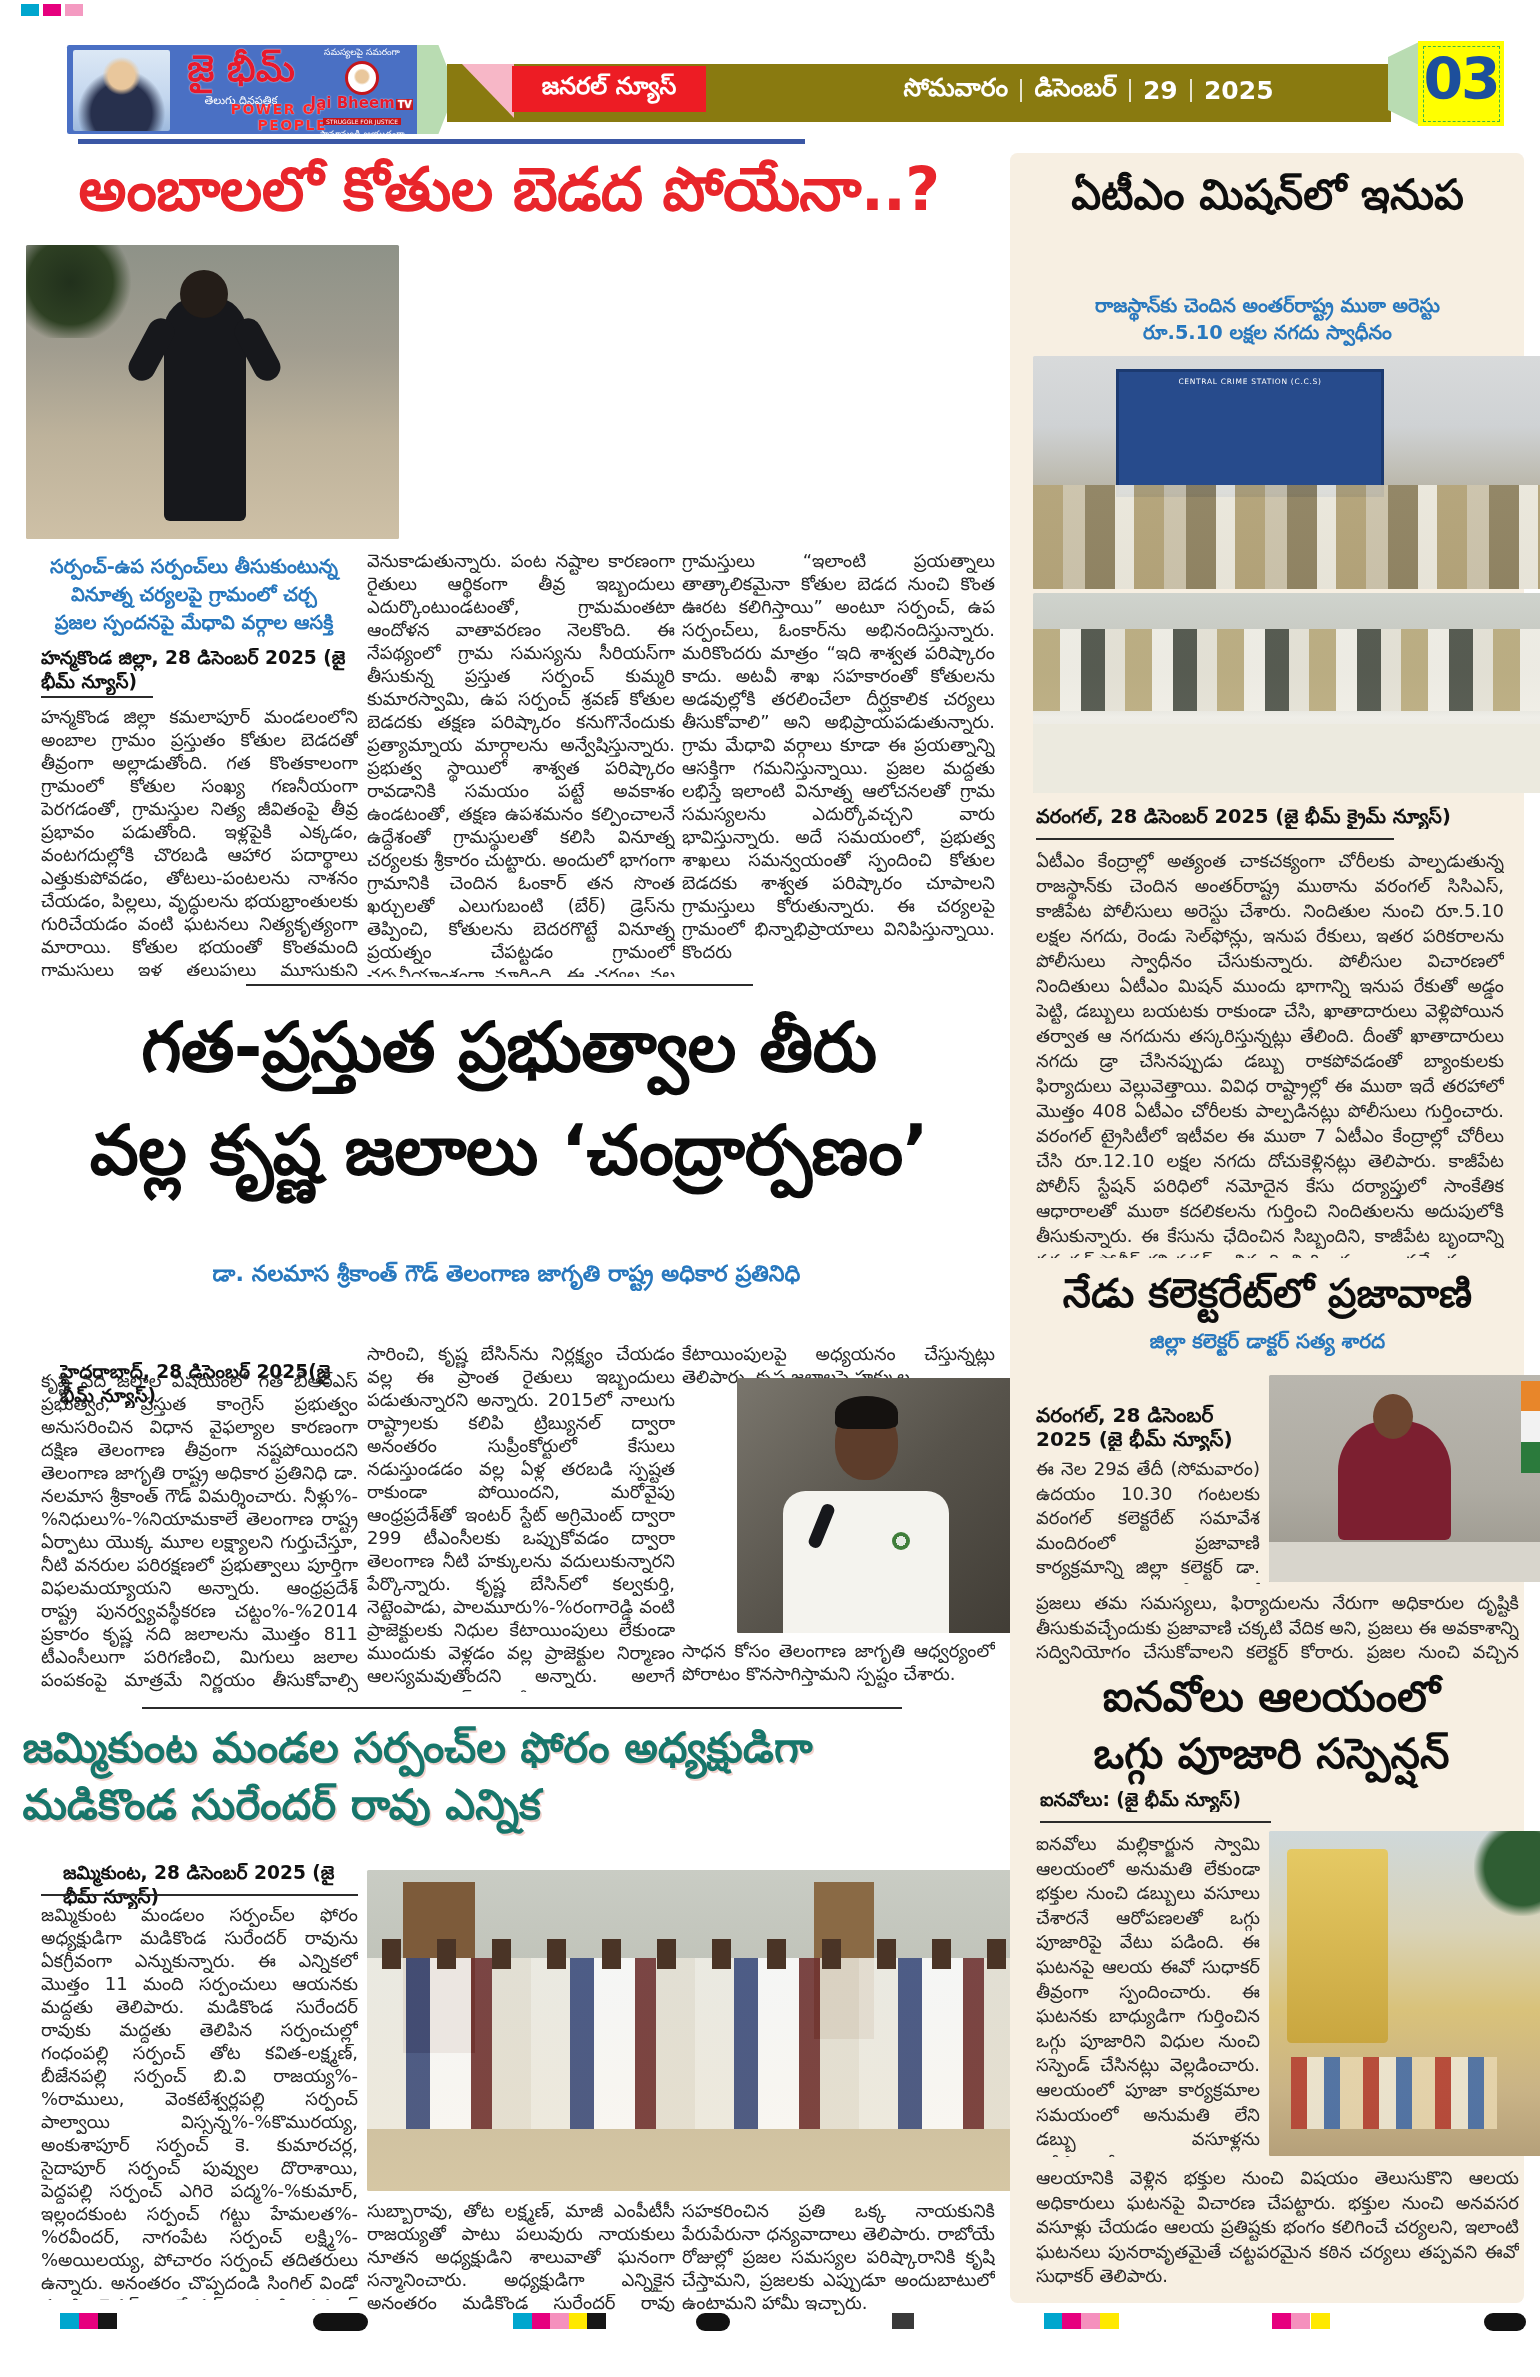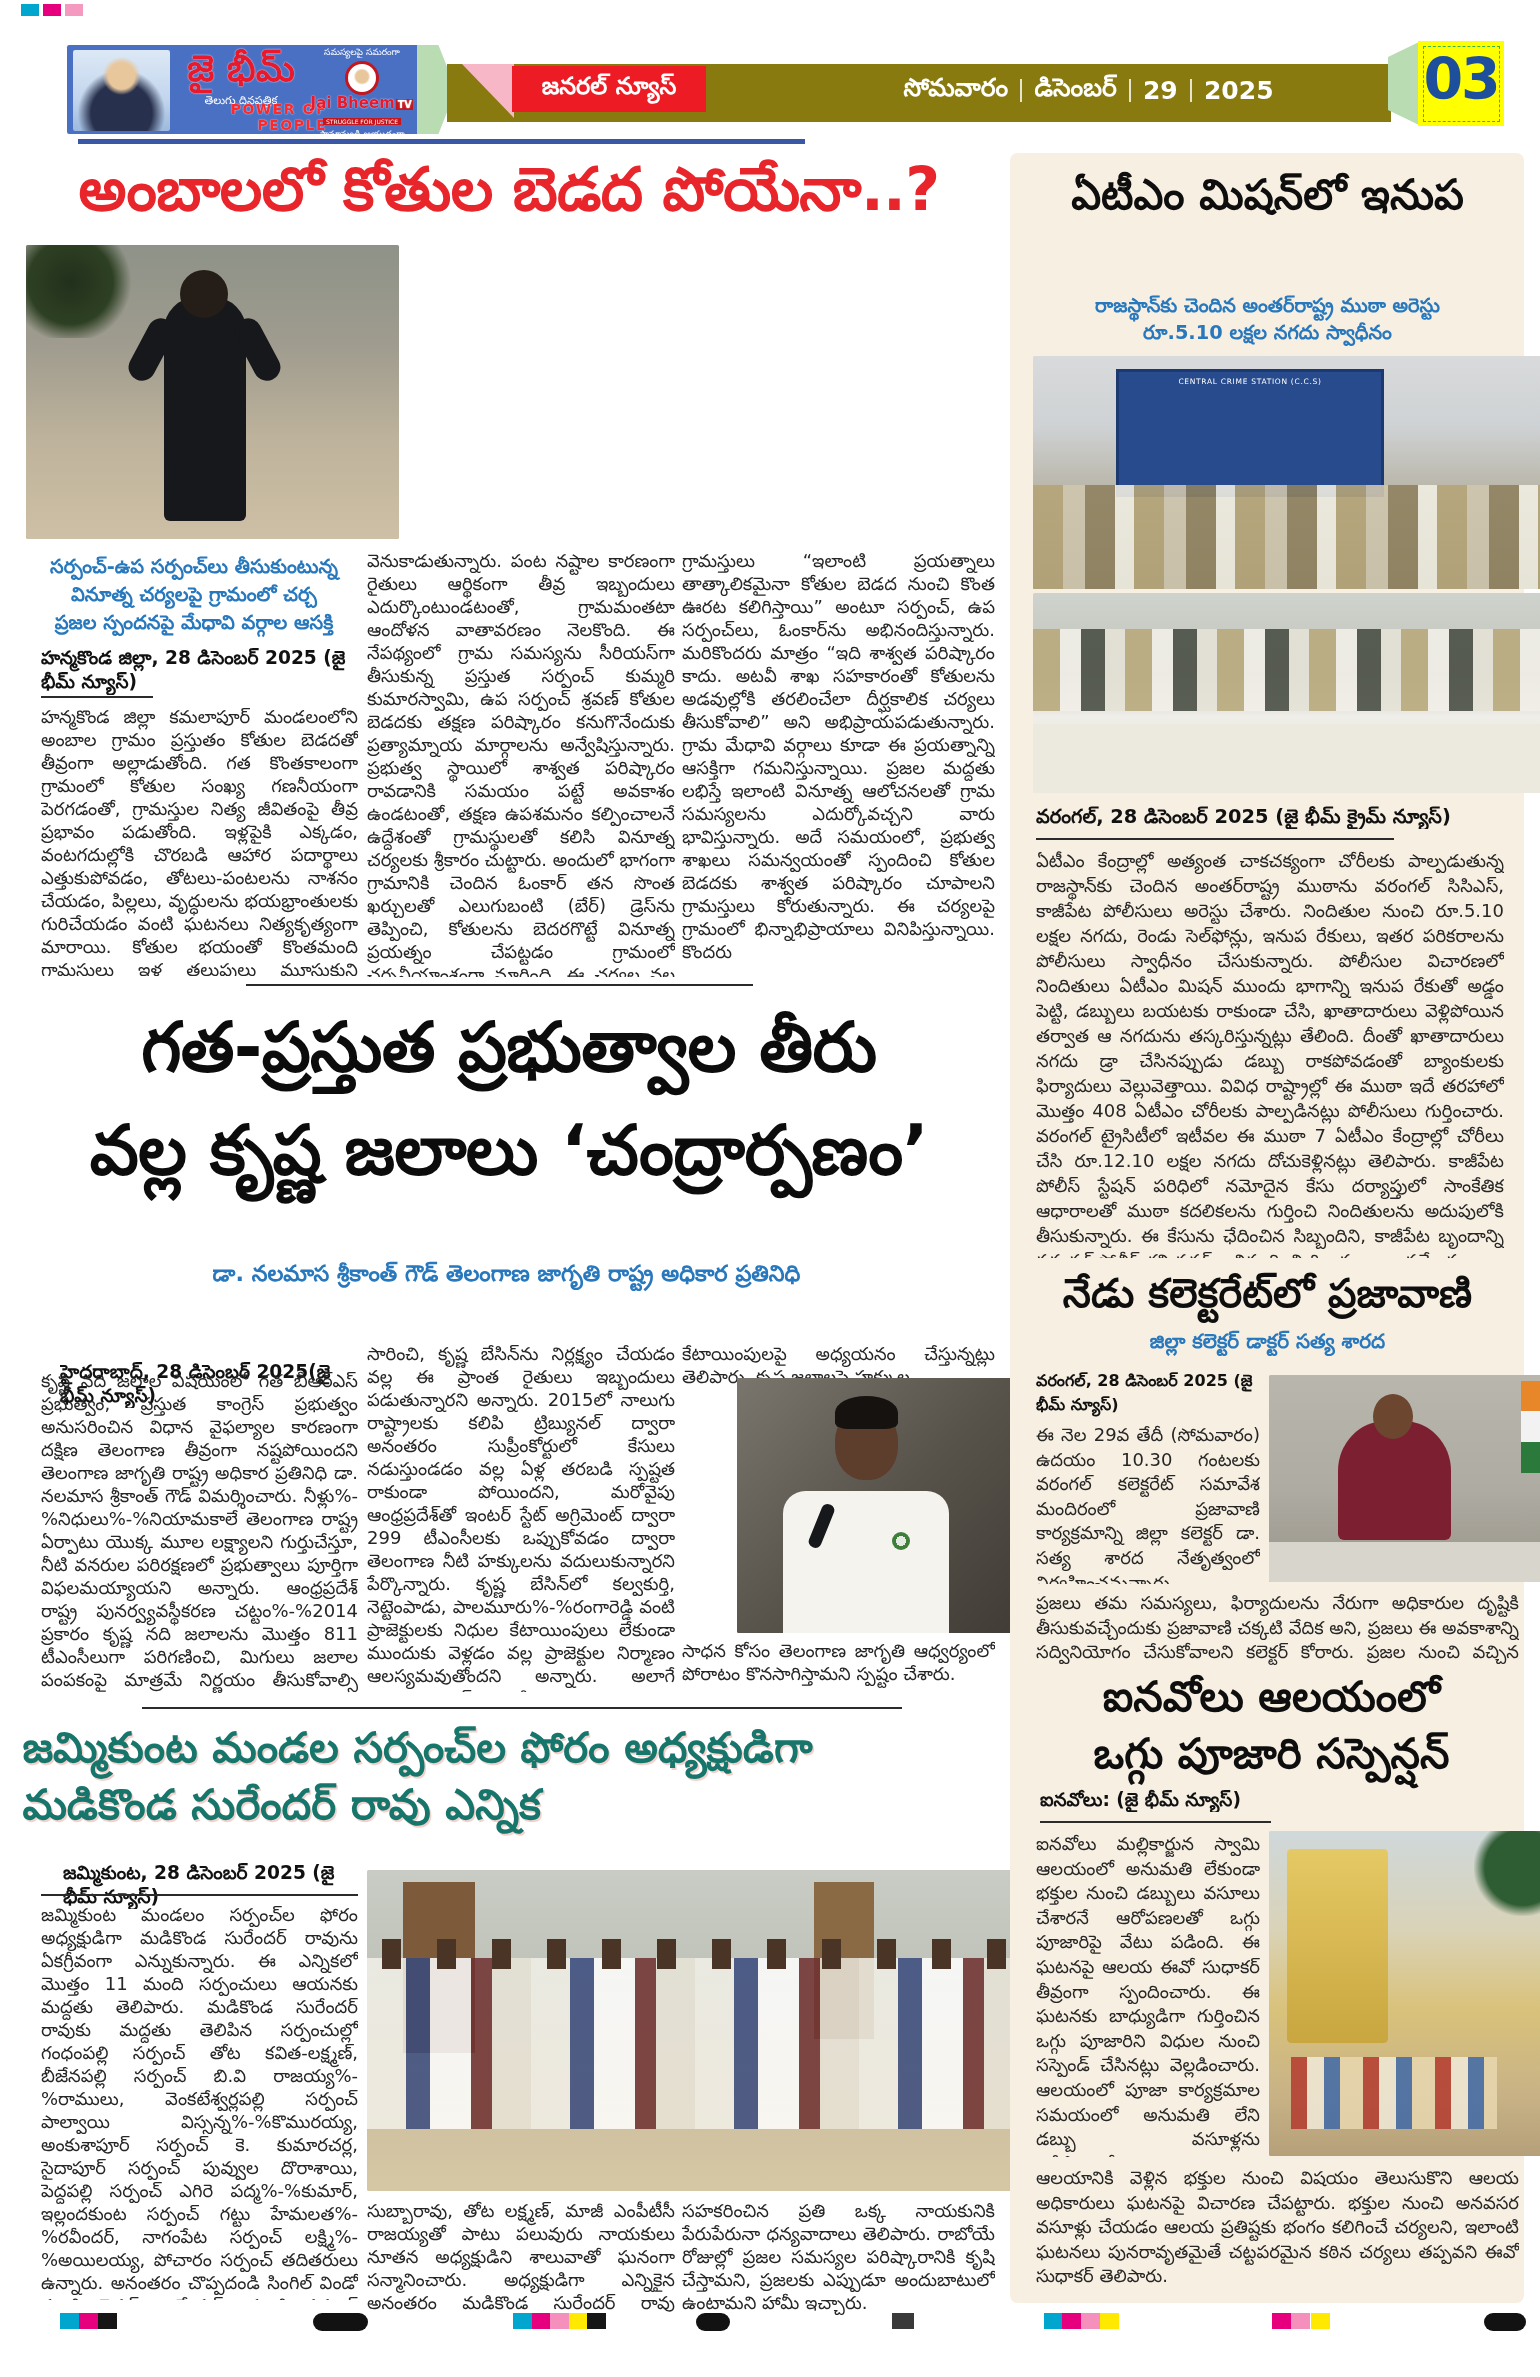--- a/index.html
+++ b/index.html
@@ -203,21 +203,21 @@
   </div>
 
   <div class="abs dateline" style="left:1036px;top:805px;width:470px;font-size:19.4px;">వరంగల్, 28 డిసెంబర్ 2025 (జై భీమ్ క్రైమ్ న్యూస్)</div>
   <div class="rule" style="left:1036px;top:838px;width:358px;height:1.5px;"></div>
   <div class="abs body-txt-r" style="left:1036px;top:848px;width:468px;height:410px;">ఏటీఎం కేంద్రాల్లో అత్యంత చాకచక్యంగా చోరీలకు పాల్పడుతున్న రాజస్థాన్‌కు చెందిన అంతర్‌రాష్ట్ర ముఠాను వరంగల్ సిసిఎస్, కాజీపేట పోలీసులు అరెస్టు చేశారు. నిందితుల నుంచి రూ.5.10 లక్షల నగదు, రెండు సెల్‌ఫోన్లు, ఇనుప రేకులు, ఇతర పరికరాలను పోలీసులు స్వాధీనం చేసుకున్నారు. పోలీసుల విచారణలో నిందితులు ఏటీఎం మిషన్ ముందు భాగాన్ని ఇనుప రేకుతో అడ్డం పెట్టి, డబ్బులు బయటకు రాకుండా చేసి, ఖాతాదారులు వెళ్లిపోయిన తర్వాత ఆ నగదును తస్కరిస్తున్నట్లు తేలింది. దీంతో ఖాతాదారులు నగదు డ్రా చేసినప్పుడు డబ్బు రాకపోవడంతో బ్యాంకులకు ఫిర్యాదులు వెల్లువెత్తాయి. వివిధ రాష్ట్రాల్లో ఈ ముఠా ఇదే తరహాలో మొత్తం 408 ఏటీఎం చోరీలకు పాల్పడినట్లు పోలీసులు గుర్తించారు. వరంగల్ ట్రైసిటీలో ఇటీవల ఈ ముఠా 7 ఏటీఎం కేంద్రాల్లో చోరీలు చేసి రూ.12.10 లక్షల నగదు దోచుకెళ్లినట్లు తెలిపారు. కాజీపేట పోలీస్ స్టేషన్ పరిధిలో నమోదైన కేసు దర్యాప్తులో సాంకేతిక ఆధారాలతో ముఠా కదలికలను గుర్తించి నిందితులను అదుపులోకి తీసుకున్నారు. ఈ కేసును ఛేదించిన సిబ్బందిని, కాజీపేట బృందాన్ని వరంగల్ పోలీస్ కమిషనర్ అభినందించి రివార్డులు అందజేశారు.</div>
 
   <div class="rhl" style="left:1018px;top:1266px;width:499px;font-size:40px;line-height:54px;">నేడు కలెక్టరేట్‌లో ప్రజావాణి</div>
   <div class="abs sub-blue" style="left:1018px;top:1329px;width:499px;font-size:20px;">జిల్లా కలెక్టర్ డాక్టర్ సత్య శారద</div>
 
   <div class="abs" style="left:1036px;top:1369px;width:224px;height:215px;overflow:hidden;">
-    <div class="dateline" style="font-size:16px;line-height:24px;">వరంగల్, 28 డిసెంబర్ 2025 (జై భీమ్ న్యూస్)</div>
+    <div class="dateline" style="font-size:20px;line-height:24px;margin-top:34px;">వరంగల్, 28 డిసెంబర్ 2025 (జై భీమ్ న్యూస్)</div>
     <div class="body-txt" style="position:static;margin-top:6px;font-size:18px;line-height:24.6px;">ఈ నెల 29వ తేదీ (సోమవారం) ఉదయం 10.30 గంటలకు వరంగల్ కలెక్టరేట్ సమావేశ మందిరంలో ప్రజావాణి కార్యక్రమాన్ని జిల్లా కలెక్టర్ డా. సత్య శారద నేతృత్వంలో నిర్వహించనున్నారు.</div>
   </div>
 
   <div class="photo" style="left:1269px;top:1375px;width:250px;height:207px;
        background:linear-gradient(180deg,#b9b6ae 0%,#aeaba2 55%,#98948a 100%);">
     <div style="right:7.5px;top:6px;width:31px;height:92px;background:linear-gradient(180deg,#e8862a 0 33%,#f2f2f2 33% 66%,#2b7a3c 66% 100%);"></div>
     <div style="left:69px;top:46px;width:113px;height:119px;background:#7c1f30;border-radius:42% 42% 6px 6px;"></div>
     <div style="left:104px;top:19.4px;width:40px;height:45px;background:#6d4630;border-radius:50%;"></div>
     <div style="left:0;bottom:0;width:100%;height:40px;background:#d8d5cc;"></div>
   </div>

